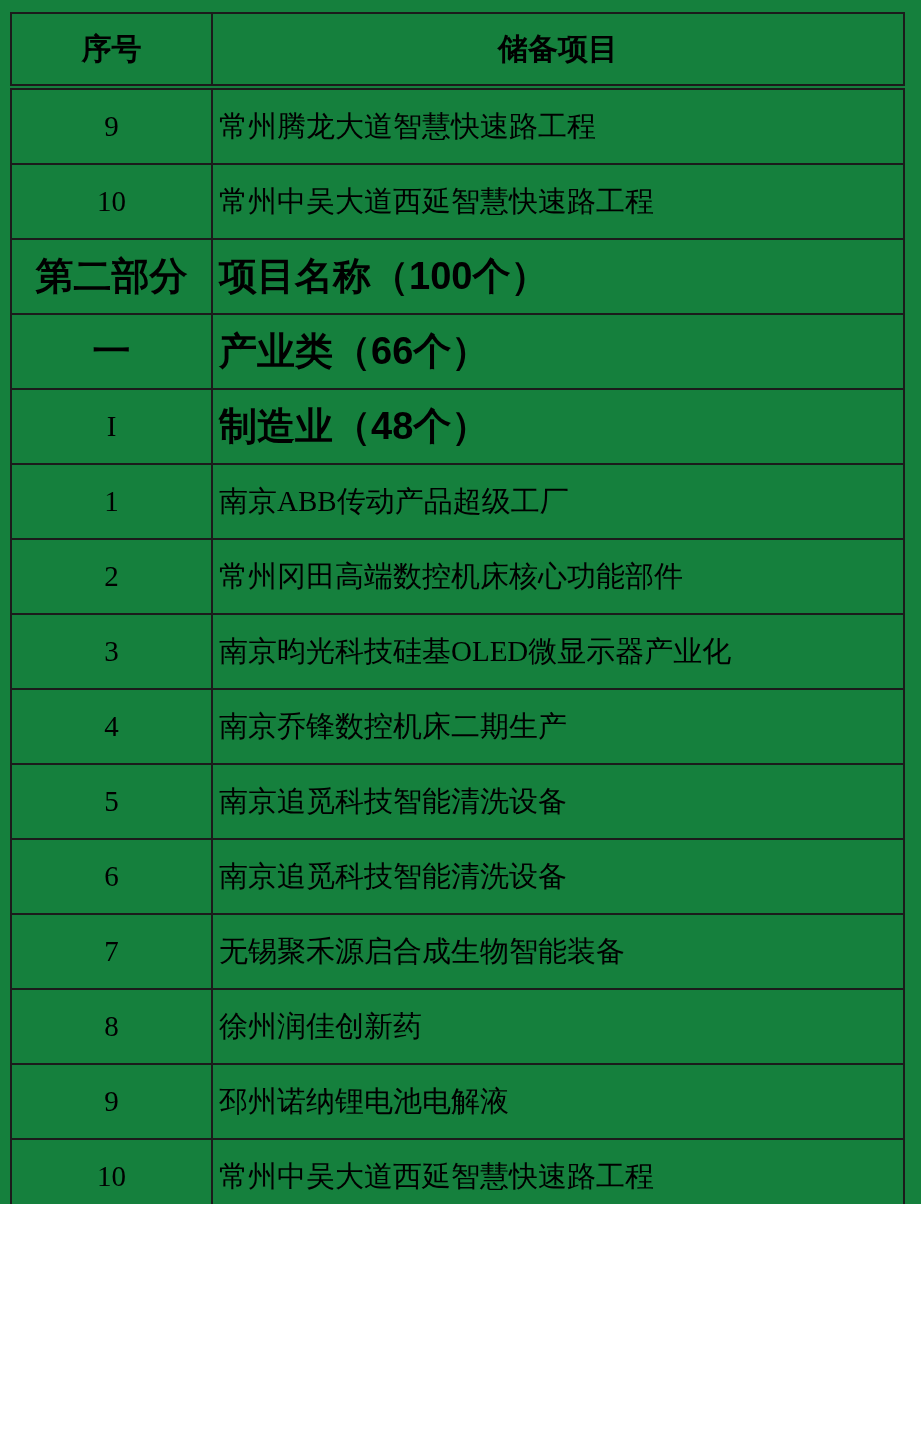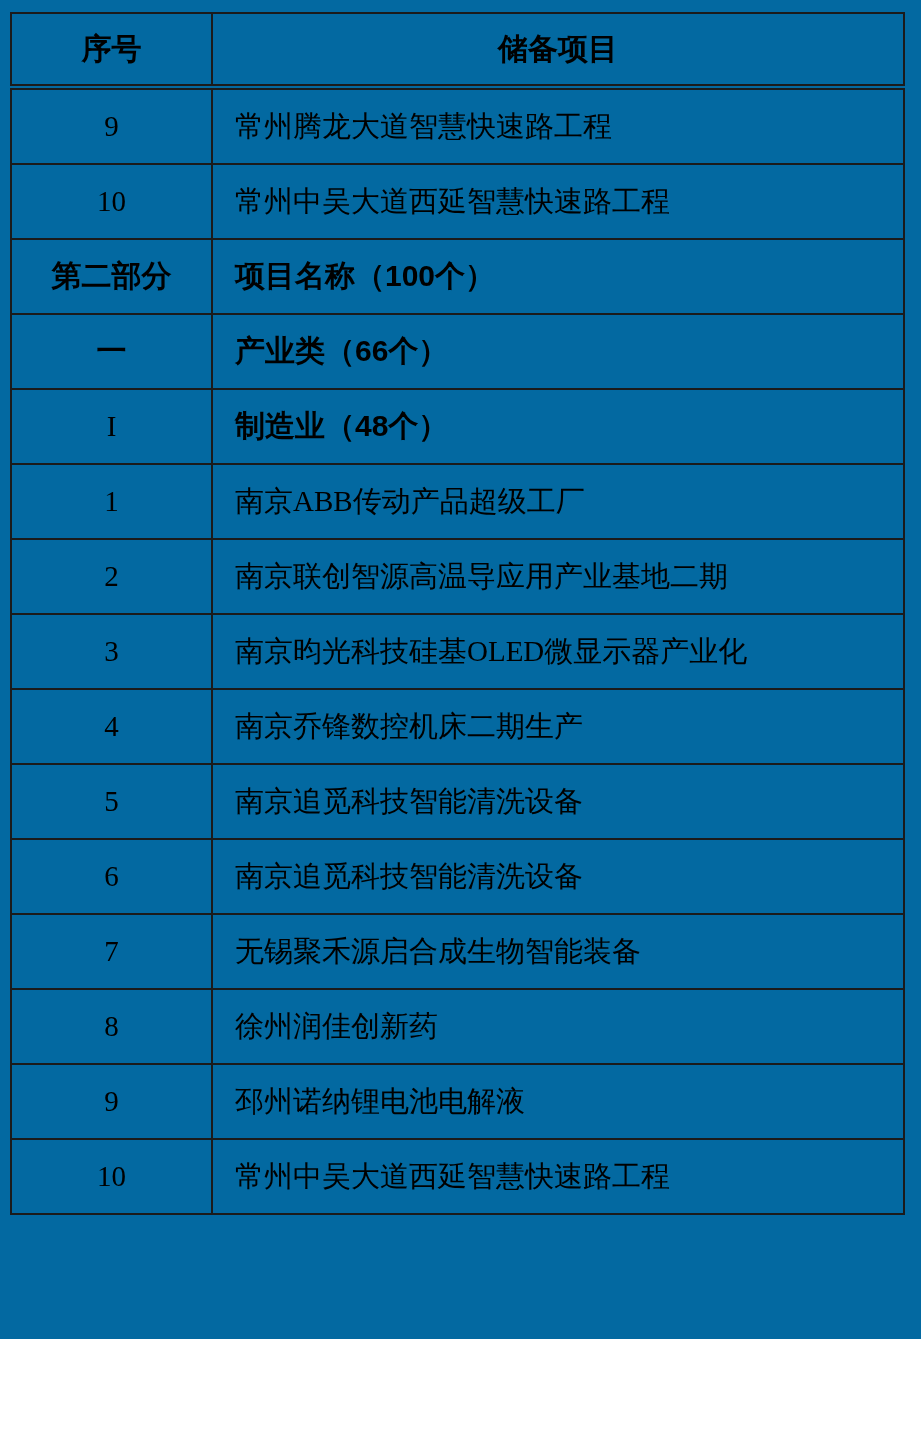--- a/index.html
+++ b/index.html
@@ -3,22 +3,22 @@
 <meta charset="utf-8">
 <style>
   html, body {
     margin: 0;
     padding: 0;
     background: #ffffff;
   }
   .page {
     position: relative;
     width: 921px;
-    height: 1339px;
-    background: #0369a1;
+    height: 1204px;
+    background: #15803d;
     color: #000000;
     font-family: "Liberation Serif", "DejaVu Serif", serif;
     overflow: hidden;
   }
   table.projects-table {
     position: absolute;
     left: 10px;
     top: 12px;
     width: 893px;
     border-collapse: collapse;
@@ -43,27 +43,27 @@
   }
   tbody td {
     height: 73px;
     font-size: 29px;
   }
   td.serial-cell {
     text-align: center;
   }
   td.name-cell {
     text-align: left;
-    padding-left: 22px;
+    padding-left: 6px;
   }
   tr.section-row td.name-cell,
   td.serial-cell.bold {
     font-family: "Liberation Sans", "DejaVu Sans", sans-serif;
     font-weight: 700;
-    font-size: 30px;
+    font-size: 38px;
   }
   .page-footer {
     position: absolute;
     top: 1368px;
     left: 0;
     width: 100%;
     text-align: center;
     font-size: 22px;
     font-family: "Liberation Serif", "DejaVu Serif", serif;
     color: #000000;
@@ -105,21 +105,21 @@
         <tr class="table-row section-row">
           <td class="serial-cell">I</td>
           <td class="name-cell">制造业（48个）</td>
         </tr>
         <tr class="table-row">
           <td class="serial-cell">1</td>
           <td class="name-cell">南京ABB传动产品超级工厂</td>
         </tr>
         <tr class="table-row">
           <td class="serial-cell">2</td>
-          <td class="name-cell">南京联创智源高温导应用产业基地二期</td>
+          <td class="name-cell">常州冈田高端数控机床核心功能部件</td>
         </tr>
         <tr class="table-row">
           <td class="serial-cell">3</td>
           <td class="name-cell">南京昀光科技硅基OLED微显示器产业化</td>
         </tr>
         <tr class="table-row">
           <td class="serial-cell">4</td>
           <td class="name-cell">南京乔锋数控机床二期生产</td>
         </tr>
         <tr class="table-row">

